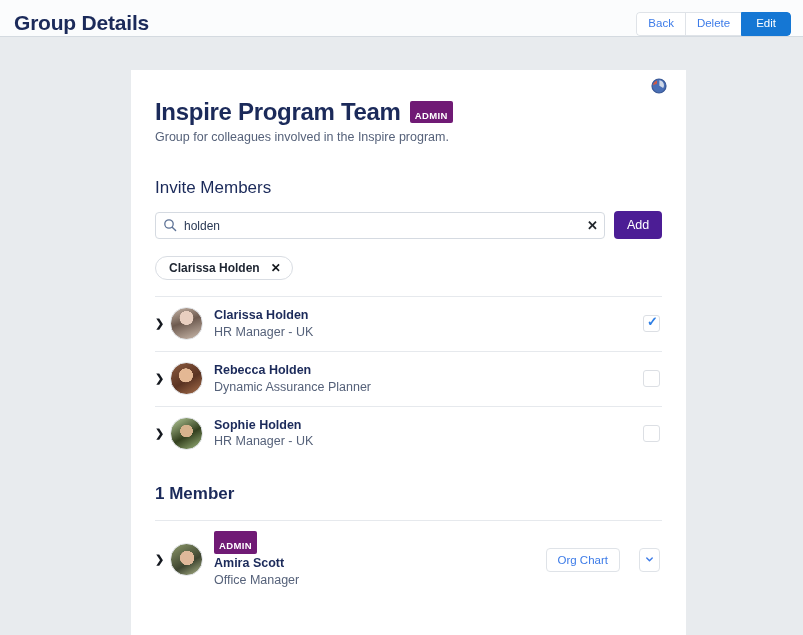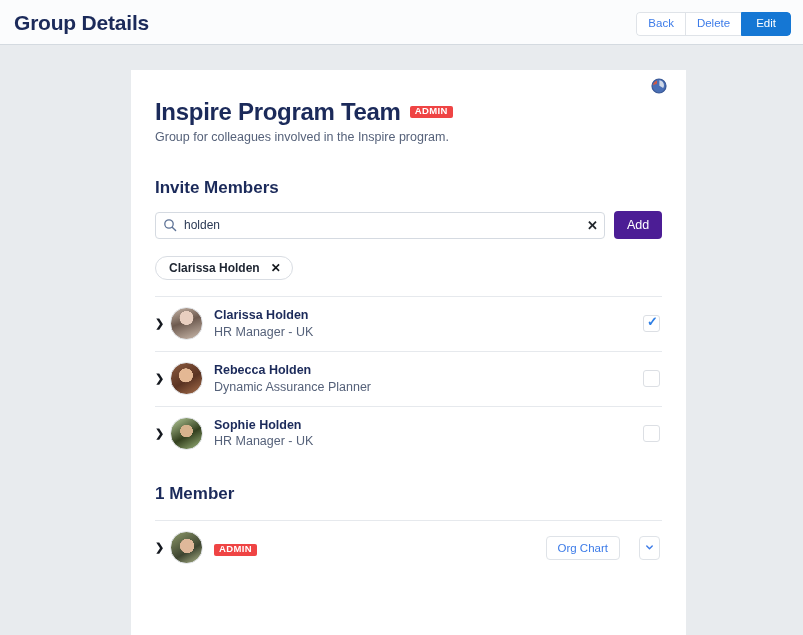--- a/index.html
+++ b/index.html
@@ -7,21 +7,21 @@
     margin: 0; padding: 0;
     width: 803px; height: 635px;
     overflow: hidden;
     font-family: "Liberation Sans", sans-serif;
     background: #e8ebee;
   }
 
   
   .topbar {
     position: absolute; top: 0; left: 0;
-    width: 803px; height: 45px;
+    width: 803px; height: 37px;
     background: #fbfcfd;
     border-bottom: 1px solid #d4dae0;
     display: flex; align-items: center;
   }
   .page-title {
     position: absolute; left: 14px; top: 11px;
     font-size: 21px; font-weight: bold;
     color: #1b2a5a; letter-spacing: -0.2px;
   }
   .btn-group {
@@ -70,45 +70,45 @@
 
   .group-title-row {
     display: flex; align-items: center; gap: 9px;
     margin-bottom: 2px;
   }
   .group-title {
     font-size: 24px; font-weight: bold;
     color: #1b2a5a; letter-spacing: -0.3px;
   }
   .badge-admin {
-    background: #ef4444;
+    background: #701a75;
     color: #ffffff;
     font-size: 9.5px;
     font-weight: bold;
     letter-spacing: 0.4px;
-    padding: 0 5px 2px 5px;
+    padding: 10px 5px 2px 5px;
     border-radius: 2px;
     line-height: 1.1;
     display: inline-block;
   }
   .group-desc {
     font-size: 12.5px;
     color: #56627a;
     margin-top: 4px;
   }
 
   .section-head {
-    font-size: 17px; font-weight: bold;
+    font-size: 17px; font-weight: normal;
     color: #1b2a5a;
     margin-top: 34px;
     margin-bottom: 13px;
   }
 
   
-  .search-row { display: flex; align-items: center; gap: 9px; }
+  .search-row { display: flex; align-items: flex-end; gap: 9px; }
   .search-wrap {
     position: relative;
     flex: 1;
     height: 27px;
   }
   .search-input {
     width: 100%; height: 27px;
     border: 1px solid #d5dae1;
     border-radius: 4px;
     background: #ffffff;
@@ -314,20 +314,22 @@
     <div class="member-head">1 Member</div>
 
     <div class="list">
       <div class="row last">
         <span class="chev">❯</span>
         <span class="avatar" style="background-image:radial-gradient(circle at 52% 45%, #dfb89a 0 30%, transparent 31%),linear-gradient(150deg,#8e9a6a 0%,#3d4430 60%,#b3bb8e 100%)"></span>
         <span class="ppl-info">
           <div class="ppl-badge">
             <span class="badge-admin">ADMIN</span>
           </div>
+          <div class="ppl-name">Amira Scott</div>
+          <div class="ppl-role">Office Manager</div>
         </span>
         <span class="row-actions">
           <button class="org-btn">Org Chart</button>
           <button class="caret-btn">
             <svg width="9" height="7" viewBox="0 0 9 7">
               <path d="M1 1.6 L4.5 5.2 L8 1.6" fill="none" stroke="#3c7be8" stroke-width="1.8" stroke-linecap="round" stroke-linejoin="round"></path>
             </svg>
           </button>
         </span>
       </div>

